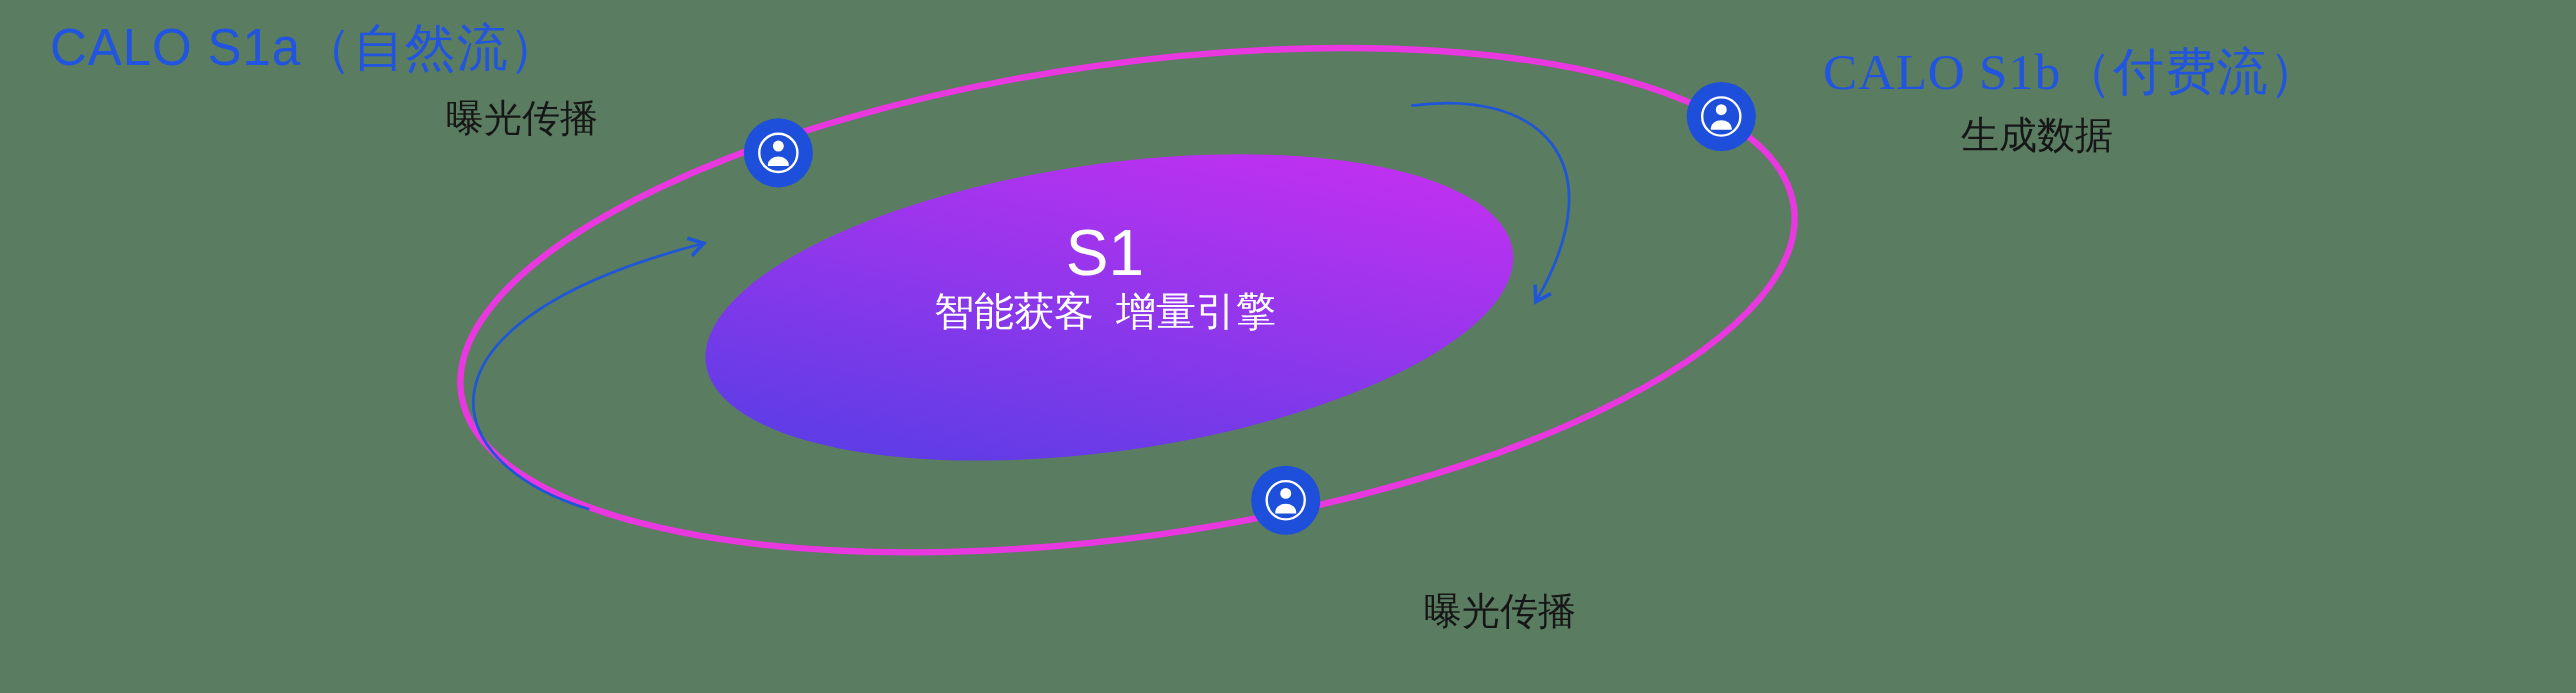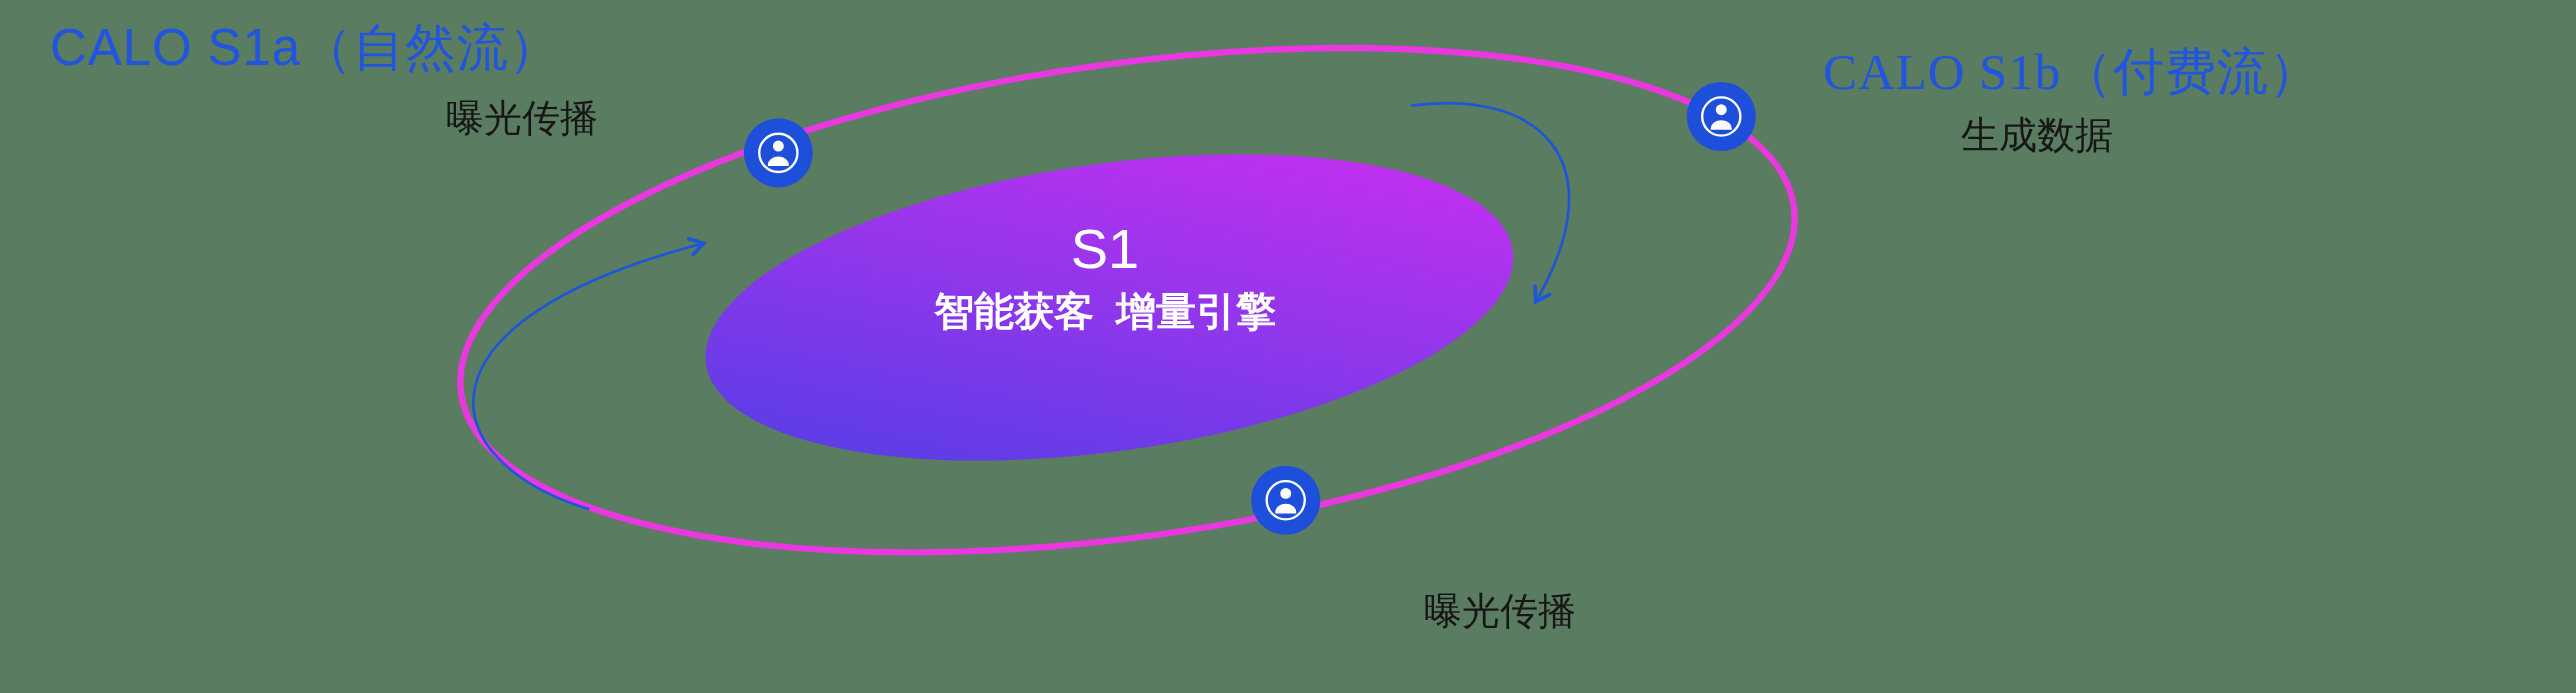--- a/index.html
+++ b/index.html
@@ -31,28 +31,28 @@
     font-weight: 500;
     letter-spacing: 0.9px;
     color: #2154df;
   }
   .group-subtitle {
     font-size: 38px;
     font-weight: 500;
     color: #161616;
   }
   .core-title {
-    font-size: 56px;
+    font-size: 64px;
     font-weight: 500;
     color: #ffffff;
     transform: translateX(-50%);
   }
   .core-subtitle {
     font-size: 40px;
-    font-weight: 700;
+    font-weight: 400;
     color: #ffffff;
     transform: translateX(-50%);
   }
   .s1a-title { left: 50px;  top: 20px; }
   .s1a-sub   { left: 446px; top: 98px; }
   .s1b-title { left: 1823px; top: 44px; font-family: Liberation Serif, serif; }
   .s1b-sub   { left: 1953px; top: 115px; margin-left: 8px; }
   .s1c-title { left: 1373px; top: 495px; }
   .s1c-sub   { left: 1424px; top: 591px; }
   .core-t    { left: 1105px; top: 218px; }

